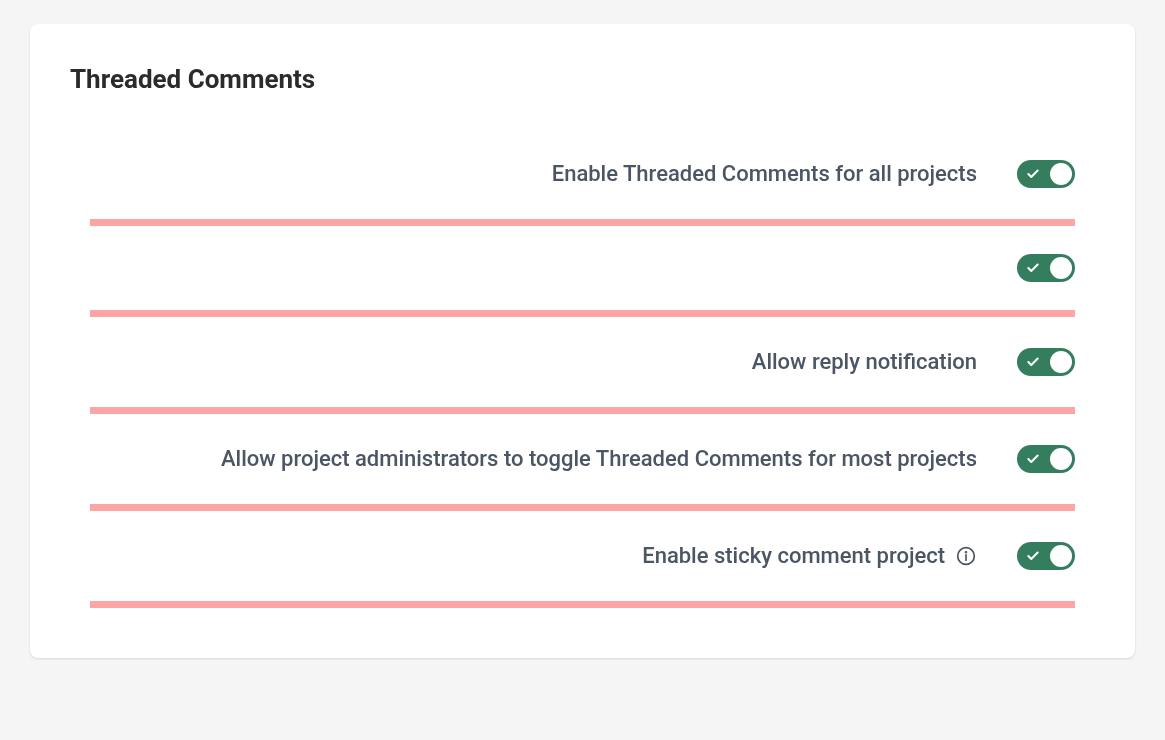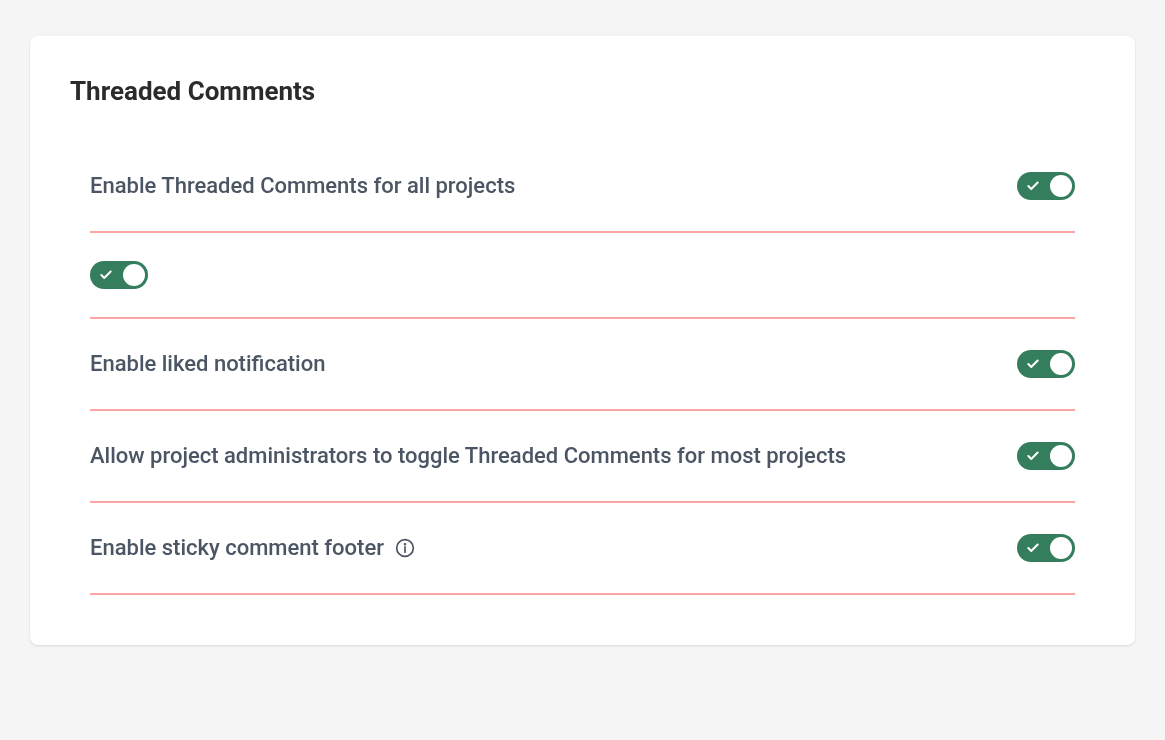--- a/index.html
+++ b/index.html
@@ -11,37 +11,37 @@
       font-family: -apple-system, BlinkMacSystemFont, "Segoe UI", Roboto, Helvetica, Arial, sans-serif;
       background: #f5f5f5;
       padding: 20px 30px;
     }
     .card {
       background: #ffffff;
       border-radius: 8px;
       box-shadow: 0 1px 3px rgba(0,0,0,0.08), 0 1px 2px rgba(0,0,0,0.05);
       padding: 40px 40px 50px 40px;
       max-width: 1105px;
-      margin: 16px auto;
+      margin: 4px auto;
     }
     .section-title {
       font-size: 26px;
       font-weight: 700;
       color: #2b2b2b;
       margin-bottom: 35px;
     }
     .settings-list {
       padding: 0 20px;
     }
     .setting-row {
       display: flex;
       align-items: center;
-      justify-content: space-between;
+      justify-content: flex-end;
       padding: 28px 0;
-      border-bottom: 2px solid #fca5a5;
+      border-bottom: 7px solid #fca5a5;
       gap: 40px;
     }
     .setting-label {
       font-size: 22px;
       font-weight: 500;
       color: #4b5563;
       line-height: 1.55;
       display: flex;
       align-items: center;
       flex-wrap: wrap;
@@ -113,21 +113,21 @@
           <svg width="14" height="14" viewBox="0 0 24 24" fill="none" stroke="currentColor" stroke-width="3.5" stroke-linecap="round" stroke-linejoin="round">
               <polyline points="20 6 9 17 4 12"></polyline>
             </svg>
         </span>
         <span class="toggle-knob"></span>
       </div>
     </div>
 
     <div class="setting-row">
       <div class="setting-label">
-        <span>Enable liked notification</span>
+        <span>Allow reply notification</span>
       </div>
       <div class="toggle">
         <span class="toggle-check">
           <svg width="14" height="14" viewBox="0 0 24 24" fill="none" stroke="currentColor" stroke-width="3.5" stroke-linecap="round" stroke-linejoin="round">
               <polyline points="20 6 9 17 4 12"></polyline>
             </svg>
         </span>
         <span class="toggle-knob"></span>
       </div>
     </div>
@@ -141,21 +141,21 @@
           <svg width="14" height="14" viewBox="0 0 24 24" fill="none" stroke="currentColor" stroke-width="3.5" stroke-linecap="round" stroke-linejoin="round">
               <polyline points="20 6 9 17 4 12"></polyline>
             </svg>
         </span>
         <span class="toggle-knob"></span>
       </div>
     </div>
 
     <div class="setting-row">
       <div class="setting-label">
-        <span>Enable sticky comment footer</span>
+        <span>Enable sticky comment project</span>
         <span class="info-icon">
           <svg width="20" height="20" viewBox="0 0 24 24" fill="none" stroke="currentColor" stroke-width="2" stroke-linecap="round" stroke-linejoin="round">
             <circle cx="12" cy="12" r="10"></circle>
             <line x1="12" y1="10.5" x2="12" y2="17"></line>
             <circle cx="12" cy="7.5" r="0.6" fill="currentColor"></circle>
           </svg>
         </span>
       </div>
       <div class="toggle">
         <span class="toggle-check">

